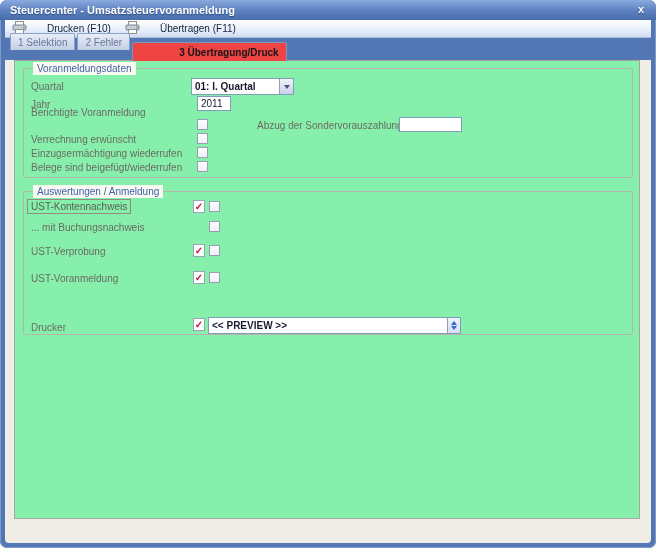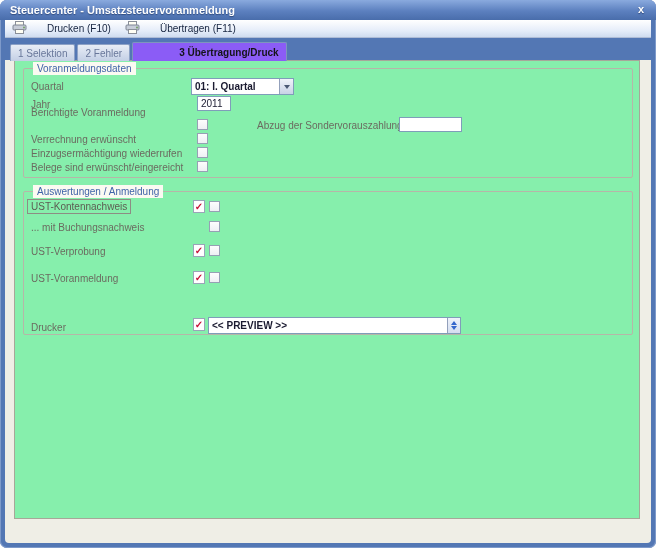--- a/index.html
+++ b/index.html
@@ -25,24 +25,24 @@
     background:linear-gradient(180deg,#ffffff,#e4ecf9 65%,#cfdcf0);
     border-bottom:1px solid #aebcd6;
     display:flex;align-items:center;padding-left:4px;gap:8px;
   }
   .tbtn{display:flex;align-items:center;gap:20px;font-size:10px;color:#15233f;padding:1px 3px;cursor:default;}
   .tabs{position:absolute;left:10px;top:42px;height:19px;display:flex;align-items:flex-end;z-index:5;}
   .tab{
     font-size:10px;padding:2px 7px 1px;height:17px;line-height:13px;
     border:1px solid #8ca1c6;border-bottom:none;border-radius:2px 2px 0 0;
     background:linear-gradient(#e8edf6,#c3cfe5);color:#68779a;
-    margin-right:2px;margin-bottom:0;cursor:default;white-space:nowrap;
+    margin-right:2px;margin-bottom:11px;cursor:default;white-space:nowrap;
   }
   .tab.active{
-    background:#8b5cf6;color:#141418;font-weight:bold;
+    background:#ef4444;color:#141418;font-weight:bold;
     height:19px;line-height:15px;margin-bottom:0;border-color:#7e95bd;padding-left:46px;
   }
   .inner{position:absolute;left:5px;right:5px;top:60px;bottom:5px;background:#efeee6;border-radius:0 0 4px 4px;}
   .panel{position:absolute;left:14px;top:60px;width:626px;height:459px;background:#86efac;border:1px solid #a7a799;z-index:2;}
   .group{position:absolute;border:1px solid #b6b6a8;border-radius:2px;}
   .legend{
     position:absolute;top:-7px;left:9px;background:#fbfaf2;padding:0 4px;
     font-size:10px;line-height:13px;color:#3f63a9;white-space:nowrap;
   }
   .lbl{position:absolute;font-size:10px;color:#6b6b60;white-space:nowrap;}
@@ -132,21 +132,21 @@
     </div>
     <span class="lbl" style="left:16px;top:38px;">Jahr</span>
     <input class="field" style="left: 182px; top: 35px; width: 34px; height: 15px; text-align: left;" value="2011">
 
     <span class="lbl" style="left:16px;top:46px;">Berichtigte Voranmeldung</span>
     <span class="cb" style="left:182px;top:58px;"></span>
     <span class="lbl" style="left:16px;top:73px;">Verrechnung erwünscht</span>
     <span class="cb" style="left:182px;top:72px;"></span>
     <span class="lbl" style="left:16px;top:87px;">Einzugsermächtigung wiederrufen</span>
     <span class="cb" style="left:182px;top:86px;"></span>
-    <span class="lbl" style="left:16px;top:101px;">Belege sind erwünscht/eingereicht</span>
+    <span class="lbl" style="left:16px;top:101px;">Belege sind beigefügt/wiederrufen</span>
     <span class="cb" style="left:182px;top:100px;"></span>
 
     <span class="lbl" style="left:242px;top:59px;">Abzug der Sondervorauszahlung</span>
     <input class="field" style="left: 384px; top: 56px; width: 63px; height: 15px;" value="">
 
     <div class="group" style="left:8px;top:130px;width:610px;height:144px;">
       <span class="legend">Auswertungen / Anmeldung</span>
     </div>
 
     <span class="focusbox" style="left:12px;top:138px;">UST-Kontennachweis</span>

